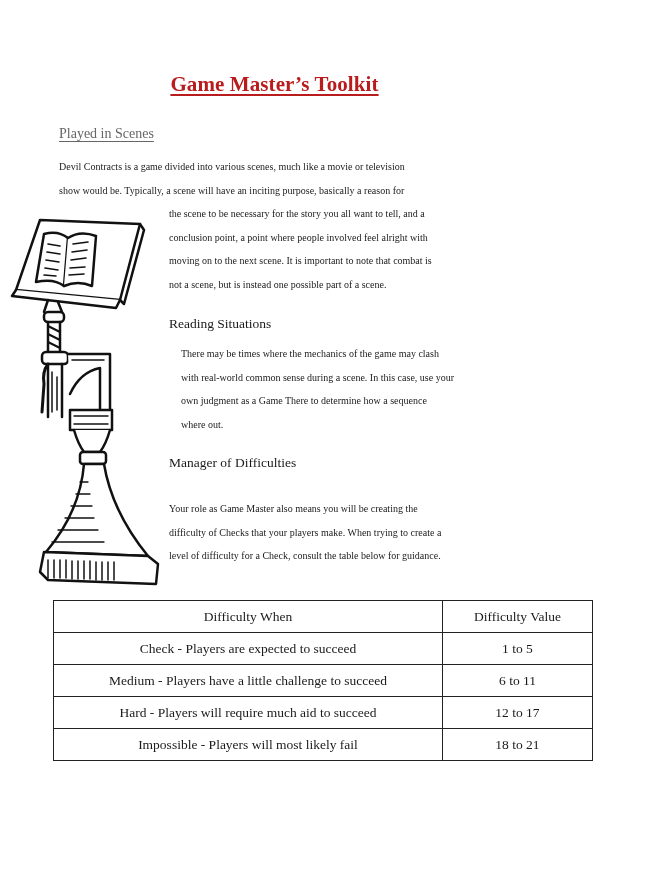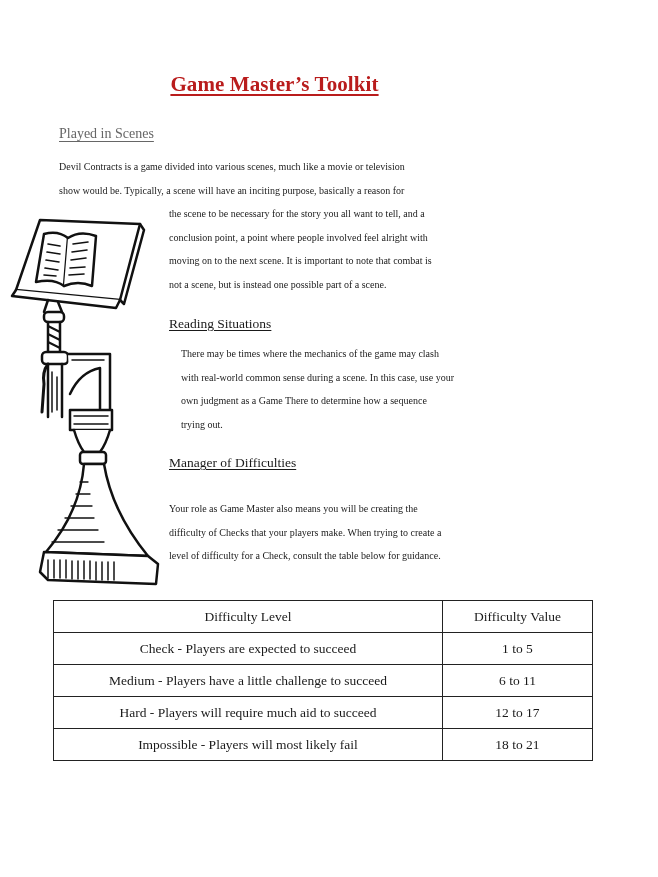--- a/index.html
+++ b/index.html
@@ -18,21 +18,21 @@
       position: absolute; left: 59px; top: 126px;
       font-size: 14px; color: #666666; text-decoration: underline;
       text-underline-offset: 3px;
     }
     .para {
       position: absolute; font-size: 10px; line-height: 23.6px; color: #1a1a1a;
       margin: 0;
     }
     .para .line { display: block; white-space: nowrap; }
     .sub-heading {
-      position: absolute; font-size: 13.5px; color: #1a1a1a; text-decoration: underline;
+      position: absolute; font-size: 13.5px; color: #1a1a1a; 
       text-underline-offset: 2px;
     }
     .illustration { position: absolute; left: 8px; top: 212px; width: 160px; height: 380px; }
     table.diff {
       position: absolute; left: 53px; top: 600px; width: 540px;
       border-collapse: collapse; font-size: 13.5px; color: #1a1a1a;
     }
     table.diff td, table.diff th {
       border: 1.5px solid #222; text-align: center; height: 31px; padding: 0 6px;
       font-weight: normal;
@@ -59,21 +59,21 @@
     <span class="line">moving on to the next scene. It is important to note that combat is</span>
     <span class="line">not a scene, but is instead one possible part of a scene.</span>
   </p>
 
   <div class="sub-heading" style="left:169px; top:316px;">Reading Situations</div>
 
   <p class="para" style="left:181px; top:342px;">
     <span class="line">There may be times where the mechanics of the game may clash</span>
     <span class="line">with real-world common sense during a scene. In this case, use your</span>
     <span class="line">own judgment as a Game There to determine how a sequence</span>
-    <span class="line">trying out.</span>
+    <span class="line">where out.</span>
   </p>
 
   <div class="sub-heading" style="left:169px; top:455px;">Manager of Difficulties</div>
 
   <p class="para" style="left:169px; top:497px;">
     <span class="line">Your role as Game Master also means you will be creating the</span>
     <span class="line">difficulty of Checks that your players make. When trying to create a</span>
     <span class="line">level of difficulty for a Check, consult the table below for guidance.</span>
   </p>
 
@@ -153,21 +153,21 @@
           <path d="M94 350 L94 368"></path>
           <path d="M100 350 L100 368"></path>
           <path d="M106 350 L106 368"></path>
       </g>
     </g>
   </svg>
 
   <table class="diff">
     <tbody>
         <tr>
-      <th class="col-level">Difficulty Level</th>
+      <th class="col-level">Difficulty When</th>
       <th>Difficulty Value</th>
     </tr>
     <tr>
       <td>Check - Players are expected to succeed</td>
       <td>1 to 5</td>
     </tr>
     <tr>
       <td>Medium - Players have a little challenge to succeed</td>
       <td>6 to 11</td>
     </tr>

